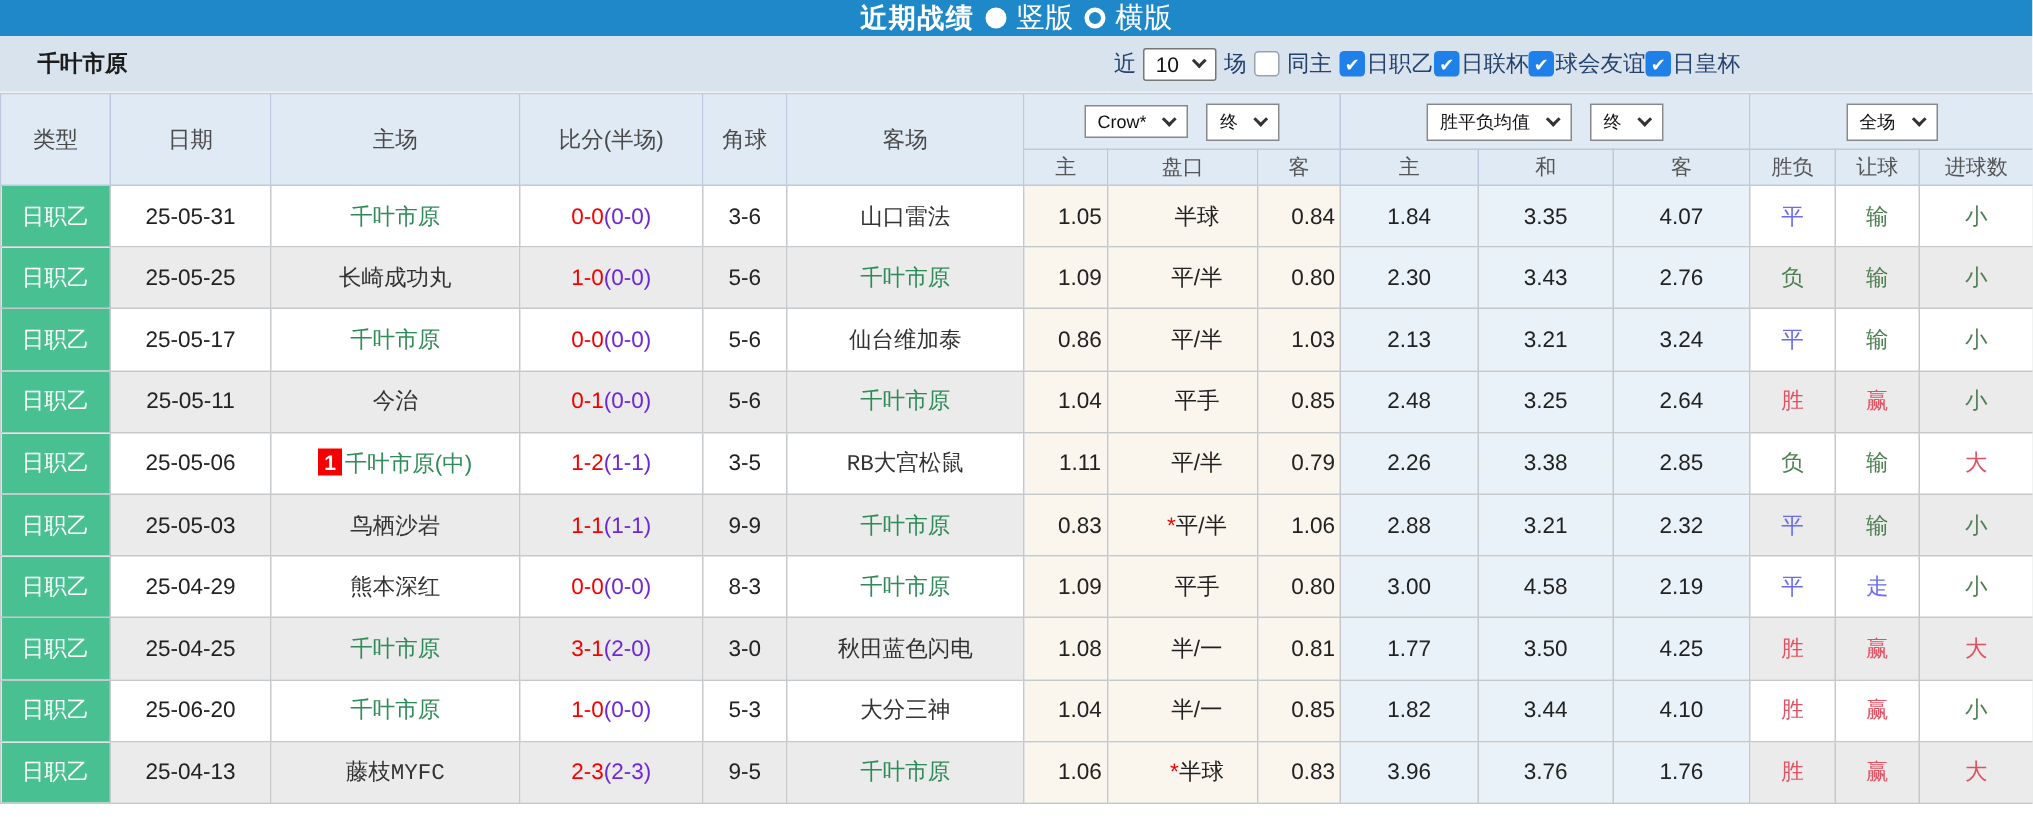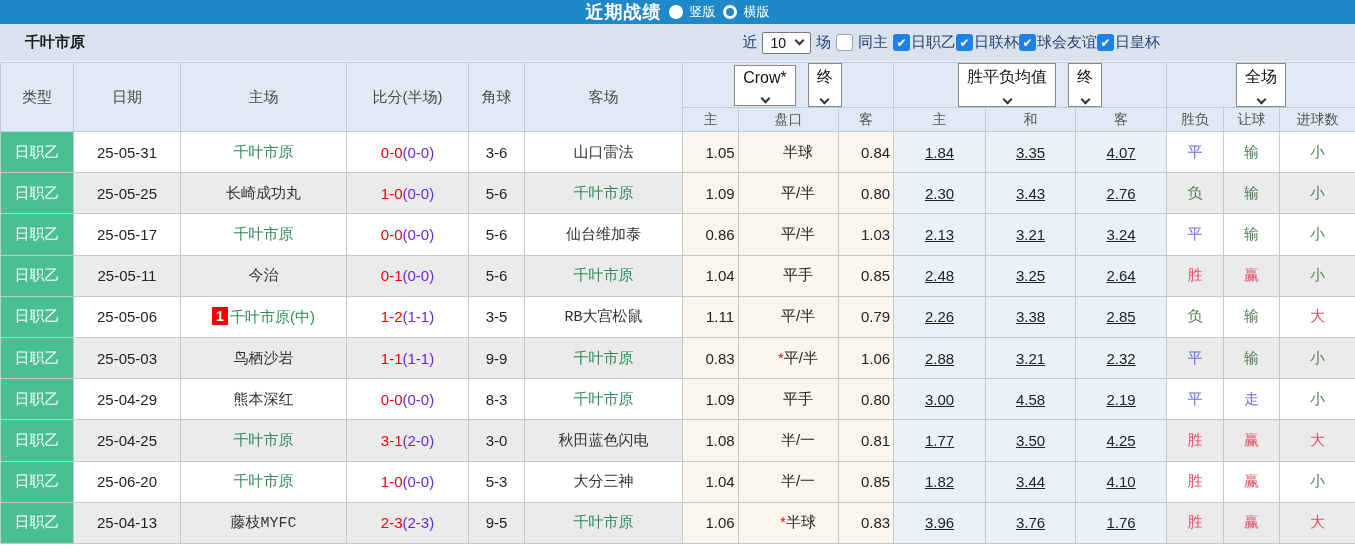--- a/index.html
+++ b/index.html
@@ -11,21 +11,21 @@
   }
   
   .topbar {
     height:24px; background:#1e88c8; color:#fff;
     display:flex; align-items:center; justify-content:center; gap:7px;
   }
   .topbar .title { font-size:18px; font-weight:bold; letter-spacing:1px; }
   .radio { display:inline-block; border-radius:50%; }
   .radio.sel   { width:14px; height:14px; background:#fff; }
   .radio.unsel { width:14px; height:14px; border:3.5px solid #fff; background:transparent; }
-  .topbar .rlabel { font-size:13px; }
+  .topbar .rlabel { font-size:19px; }
   
   .filterbar {
     height:38px; background:#d9e3ee; display:flex; align-items:center;
     padding:0 0 0 25px; border-bottom:1px solid #eef3f8;
   }
   .team-name { font-size:15px; font-weight:bold; color:#1c1c1c; }
   .filters {
     margin-left:auto; margin-right:195px;
     display:flex; align-items:center; gap:5px;
     font-size:15px; color:#24426e;
@@ -48,30 +48,30 @@
   .lg { display:inline-flex; align-items:center; gap:1px; }
   
   table { border-collapse:collapse; table-layout:fixed; width:1355px; }
   th,td { border:1px solid #c6c9cc; text-align:center; padding:0; font-weight:normal; overflow:hidden; white-space:nowrap; }
   thead th { background:#dfeaf5; color:#4a4a4a; font-size:15px; border-color:#bccadb; }
   tr.hrow1 { height:37px; }
   tr.hrow2 { height:24px; }
   tr.hrow2 th { font-size:14px; color:#555; }
   .hdr-sel {
     display:inline-flex; align-items:center; gap:12px; background:#fff;
-    border:1px solid #888; padding:3px 8px; font-size:16px; color:#111; cursor:pointer;flex-direction:column;
+    border:1px solid #888; padding:3px 8px; font-size:12px; color:#111; cursor:pointer;
   }
   .hdr-group { display:flex; align-items:center; justify-content:center; gap:12px; }
   tbody tr { height:41.2px; }
   tbody td { font-size:15px; color:#222; }
   tbody tr:nth-child(even) td { background:#ebebeb; }
   tbody tr:nth-child(odd)  td { background:#fff; }
   tbody td.c-league { background:#48c092 !important; color:#fff; font-size:15px; }
   tbody td.col-odd  { background:#faf6ed !important;padding-left:19px; }
-  tbody td.col-avg  { background:#e9f2f8 !important;text-decoration:underline; }
+  tbody td.col-avg  { background:#e9f2f8 !important; }
   .t-green { color:#2e8b57; }
   .t-dark  { color:#333;font-family:Liberation Mono, monospace; }
   .score-red  { color:#f50000; }
   .score-half { color:#6d28d9;text-align:center; }
   .star { color:#f50000; }
   .first-badge {
     display:inline-block; background:#f50000; color:#fff; font-weight:bold;
     font-size:14px; line-height:18px; padding:0 4px; margin-right:2px; vertical-align:1px;
   }
 </style>

